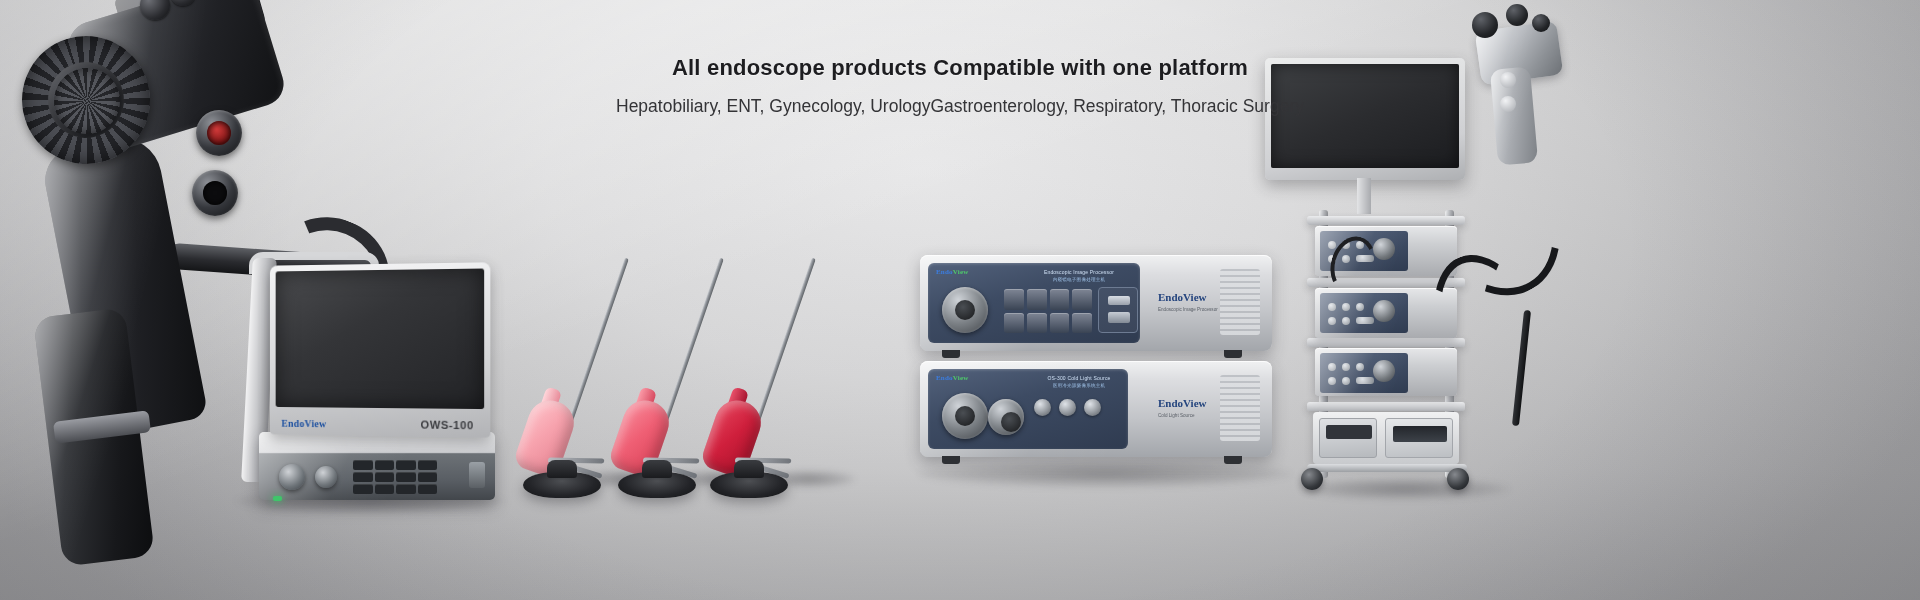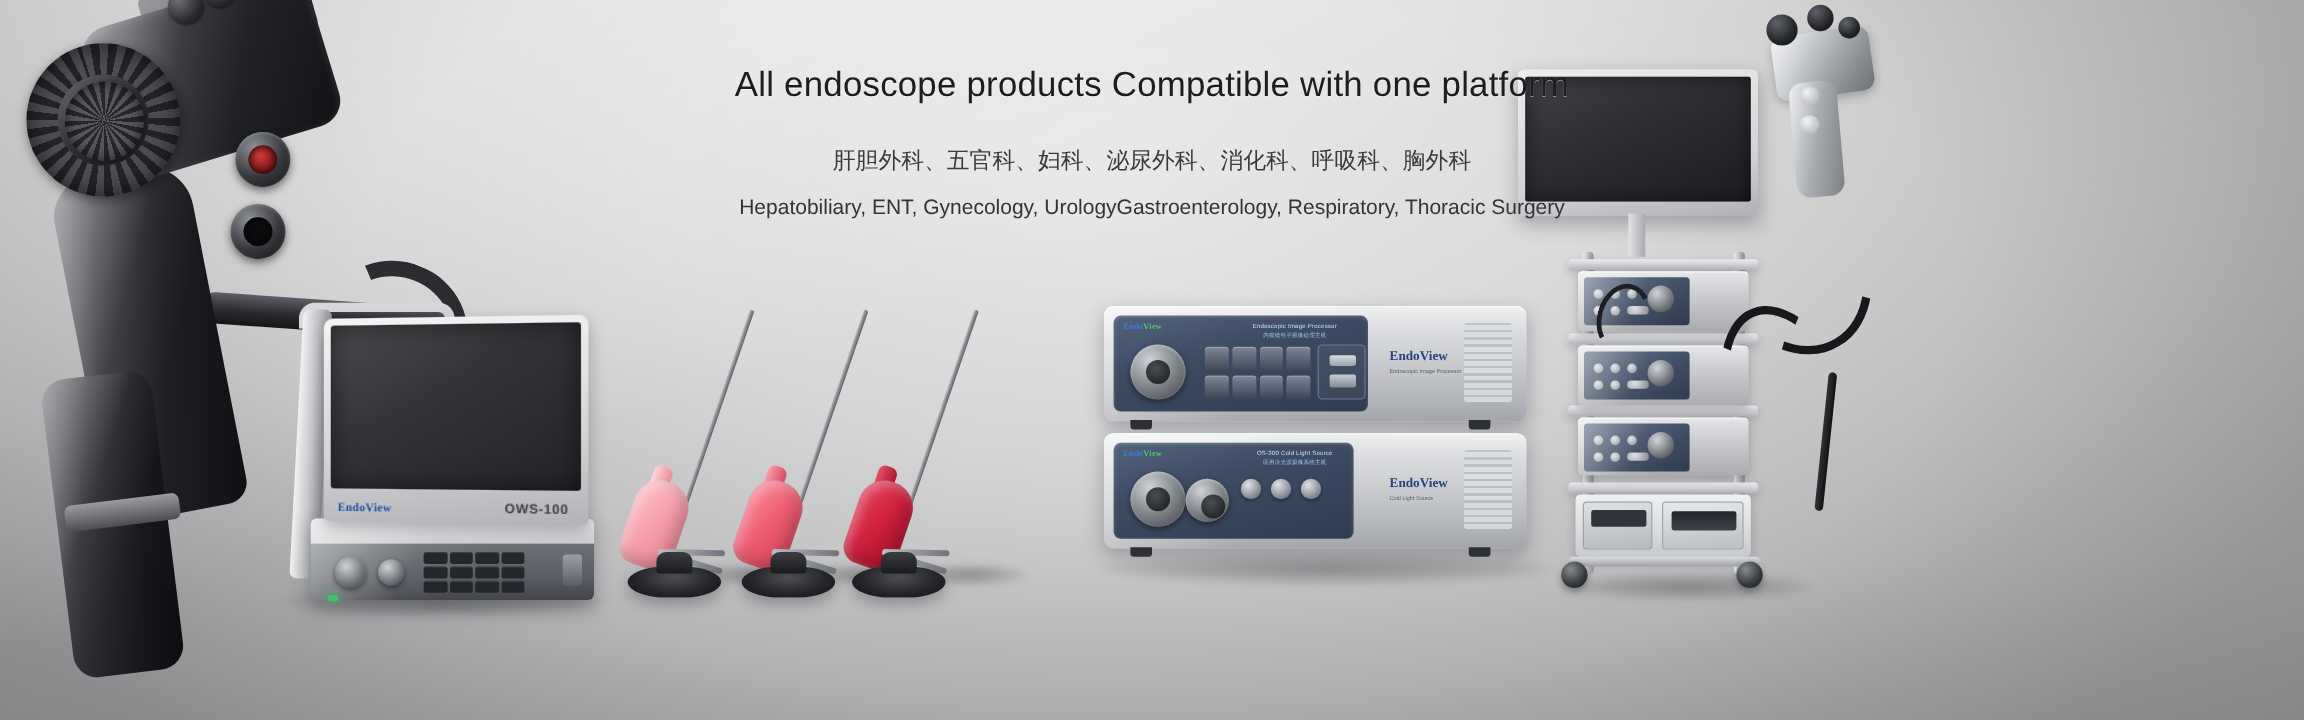--- a/index.html
+++ b/index.html
@@ -34,21 +34,21 @@
     text-align:center; z-index:30;
   }
   .headline{
     font-size:61px; line-height:1.08; font-weight:700; letter-spacing:1px;
     color:#313134; white-space:nowrap;
     text-shadow:0 1px 0 rgba(255,255,255,.55), 0 2px 5px rgba(90,90,95,.30);
   }
   .headline .gap{ display:inline-block; width:22px; }
   .subhead{
     margin-top:9px;
-    font-size:29px; font-weight:400; letter-spacing:.2px;
+    font-size:22px; font-weight:700; letter-spacing:.2px;
     color:#1d1d20; white-space:nowrap;
     text-shadow:0 1px 0 rgba(255,255,255,.45);
   }
   .deptline{
     margin-top:33px;
     font-size:19px; font-weight:400; color:#3a3a3d; white-space:nowrap;
   }
   .depteng{
     margin-top:15px;
     font-size:17.5px; font-weight:400; color:#343437; white-space:nowrap;
@@ -744,17 +744,16 @@
       <div class="rs-cord rs-c1"></div>
       <div class="rs-cord rs-c2"></div>
     </div>
     <div class="rs-tip"></div>
   </div>
 
   <div class="vignette"></div>
 
   <div class="copy">
     <div class="subhead">All endoscope products Compatible with one platform</div>
-    <div class="deptline">肝胆外科、五官科、妇科、泌尿外科、消化科、呼吸科、胸外科</div>
     <div class="depteng">Hepatobiliary, ENT, Gynecology, UrologyGastroenterology, Respiratory, Thoracic Surgery</div>
   </div>
 
 </div>
 
 </body></html>

